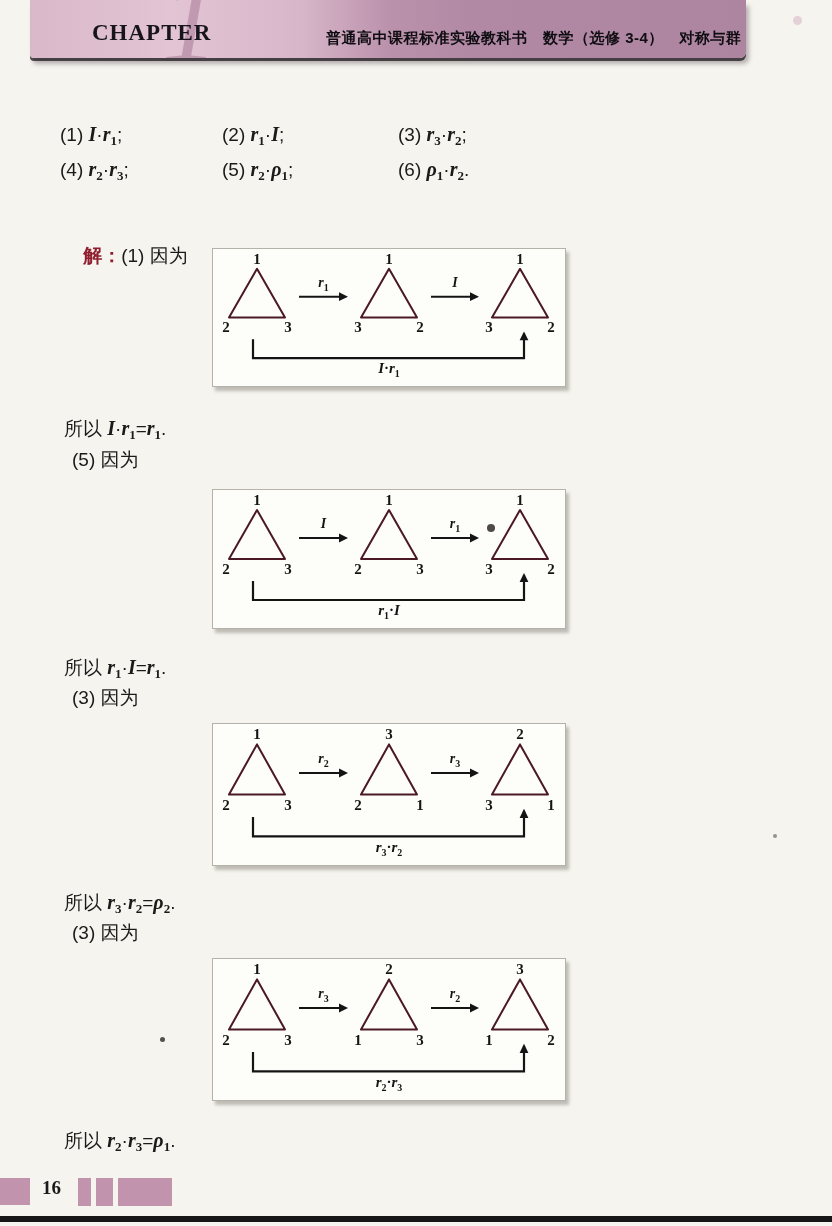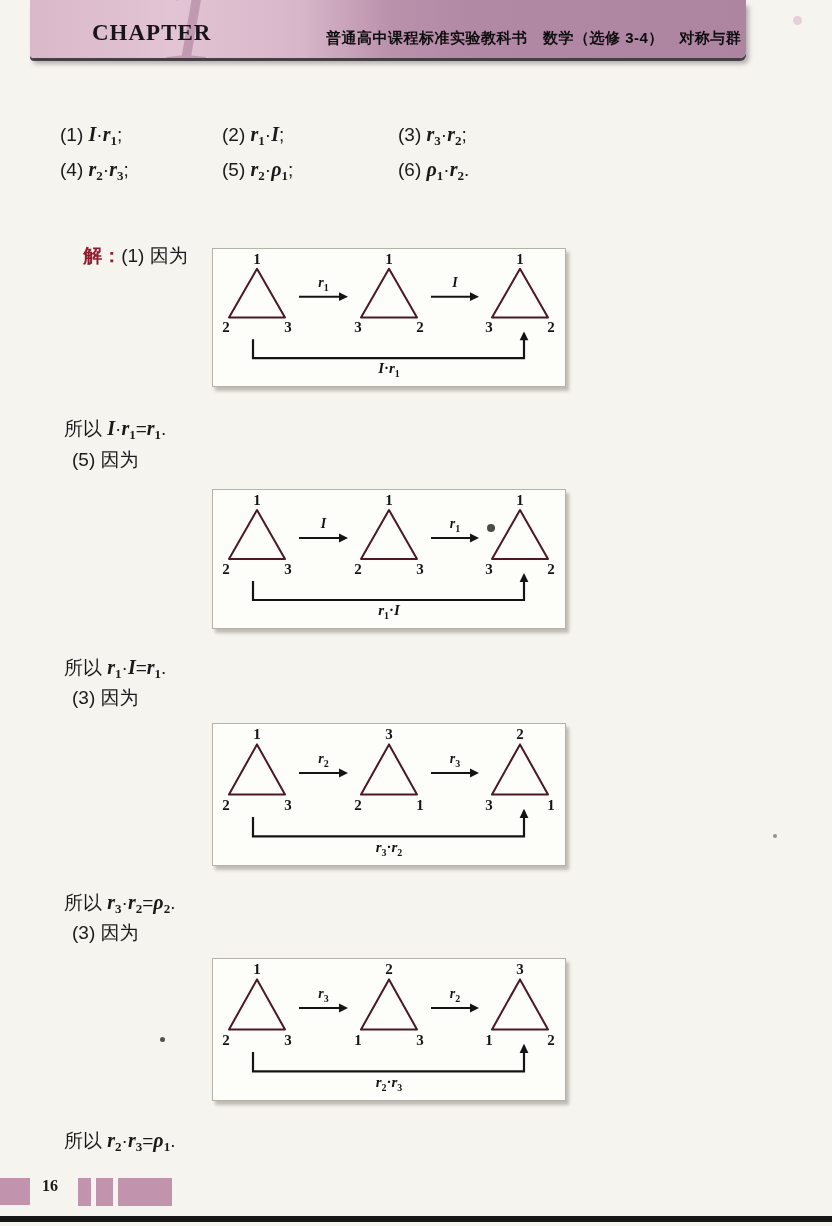--- a/index.html
+++ b/index.html
@@ -22,21 +22,21 @@
   .tl sub{font-family:"Liberation Serif",serif;font-weight:700;font-size:13px;
           vertical-align:-4px;line-height:0;}
   .red{color:#8f1f2e;font-weight:700;}
   
   .dbox{position:absolute;left:212px;width:352px;background:#fdfdfa;border:1px solid #b5b2aa;
         box-shadow:3px 4px 3px rgba(125,120,112,.45);}
   .dbox svg{display:block;width:100%;height:100%;}
   
   .fsq{position:absolute;background:#c293ad;}
   .page-num{position:absolute;left:42px;top:1177px;font-family:"Liberation Serif",serif;
-            font-size:16px;font-weight:700;color:#1a1a1a;}
+            font-size:19px;font-weight:700;color:#1a1a1a;}
   .bottom-rule{position:absolute;left:0;top:1216px;width:832px;height:6px;background:#171717;}
   .speck{position:absolute;border-radius:50%;background:#55504b;}
 </style>
 </head>
 <body>
 
 <div class="page">
 
   <div class="banner">
     <span class="big-one">1</span>

